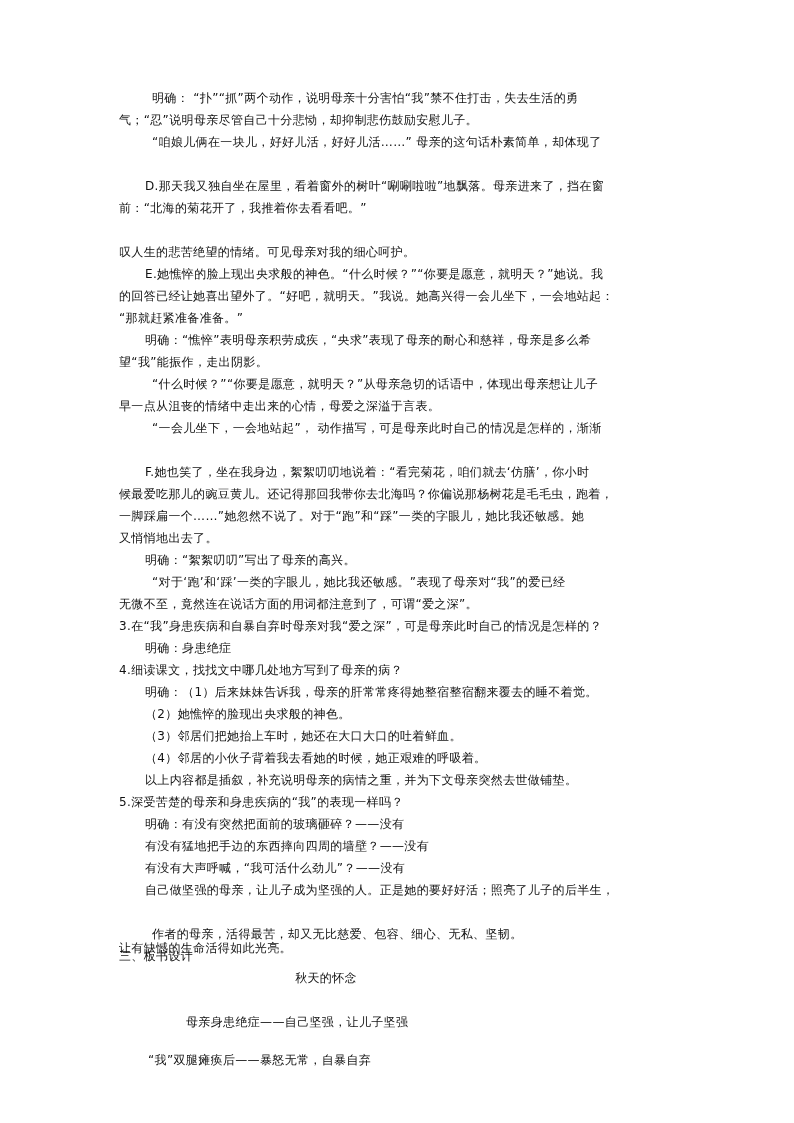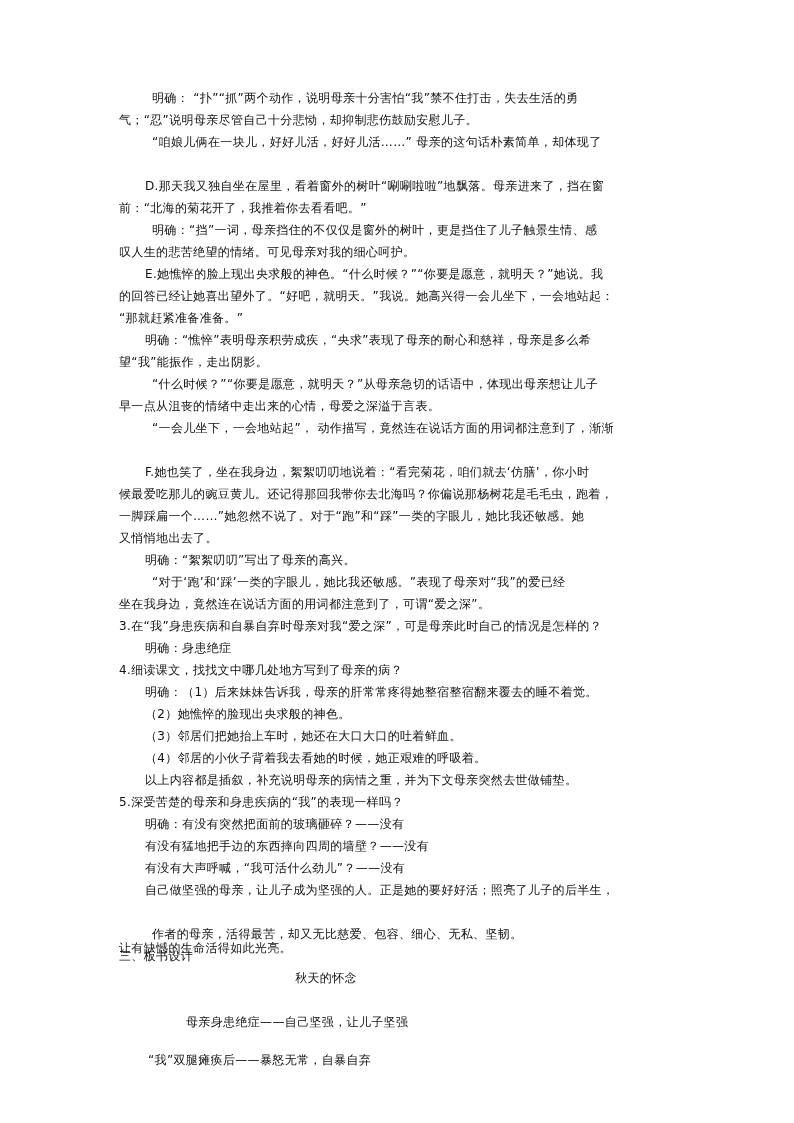--- a/index.html
+++ b/index.html
@@ -11,37 +11,36 @@
 </style>
 </head>
 <body>
 
 <div class="page" id="page">
     <div class="ln" style="left: 152px; top: 88px;">明确：  “扑”“抓”两个动作，说明母亲十分害怕“我”禁不住打击，失去生活的勇</div>
     <div class="ln" style="left: 119px; top: 110px;">气；“忍”说明母亲尽管自己十分悲恸，却抑制悲伤鼓励安慰儿子。</div>
     <div class="ln" style="left: 152px; top: 132px;">“咱娘儿俩在一块儿，好好儿活，好好儿活……”  母亲的这句话朴素简单，却体现了</div>
     <div class="ln" style="left: 145px; top: 176px;">D.那天我又独自坐在屋里，看着窗外的树叶“唰唰啦啦”地飘落。母亲进来了，挡在窗</div>
     <div class="ln" style="left: 119px; top: 198px;">前：“北海的菊花开了，我推着你去看看吧。”</div>
-    <div class="ln" style="left: 152px; top: 220px;">明确：“挡”一词，母亲挡住的不仅仅是窗外的树叶，更是挡住了儿子触景生情、感</div>
     <div class="ln" style="left: 119px; top: 242px;">叹人生的悲苦绝望的情绪。可见母亲对我的细心呵护。</div>
     <div class="ln" style="left: 145px; top: 264px;">E.她憔悴的脸上现出央求般的神色。“什么时候？”“你要是愿意，就明天？”她说。我</div>
     <div class="ln" style="left: 119px; top: 286px;">的回答已经让她喜出望外了。“好吧，就明天。”我说。她高兴得一会儿坐下，一会地站起：</div>
     <div class="ln" style="left: 119px; top: 308px;">“那就赶紧准备准备。”</div>
     <div class="ln" style="left: 145px; top: 330px;">明确：“憔悴”表明母亲积劳成疾，“央求”表现了母亲的耐心和慈祥，母亲是多么希</div>
     <div class="ln" style="left: 119px; top: 352px;">望“我”能振作，走出阴影。</div>
     <div class="ln" style="left: 152px; top: 374px;">“什么时候？”“你要是愿意，就明天？”从母亲急切的话语中，体现出母亲想让儿子</div>
     <div class="ln" style="left: 119px; top: 396px;">早一点从沮丧的情绪中走出来的心情，母爱之深溢于言表。</div>
-    <div class="ln" style="left: 152px; top: 418px;">“一会儿坐下，一会地站起”， 动作描写，竟然连在说话方面的用词都注意到了，渐渐</div>
+    <div class="ln" style="left: 152px; top: 418px;">“一会儿坐下，一会地站起”， 动作描写，可是母亲此时自己的情况是怎样的，渐渐</div>
     <div class="ln" style="left: 145px; top: 462px;">F.她也笑了，坐在我身边，絮絮叨叨地说着：“看完菊花，咱们就去‘仿膳’，你小时</div>
     <div class="ln" style="left: 119px; top: 484px;">候最爱吃那儿的豌豆黄儿。还记得那回我带你去北海吗？你偏说那杨树花是毛毛虫，跑着，</div>
     <div class="ln" style="left: 119px; top: 506px;">一脚踩扁一个……”她忽然不说了。对于“跑”和“踩”一类的字眼儿，她比我还敏感。她</div>
     <div class="ln" style="left: 119px; top: 528px;">又悄悄地出去了。</div>
     <div class="ln" style="left: 145px; top: 550px;">明确：“絮絮叨叨”写出了母亲的高兴。</div>
     <div class="ln" style="left: 152px; top: 572px;">“对于‘跑’和‘踩’一类的字眼儿，她比我还敏感。”表现了母亲对“我”的爱已经</div>
-    <div class="ln" style="left: 119px; top: 594px;">坐在我身边，竟然连在说话方面的用词都注意到了，可谓“爱之深”。</div>
+    <div class="ln" style="left: 119px; top: 594px;">无微不至，竟然连在说话方面的用词都注意到了，可谓“爱之深”。</div>
     <div class="ln" style="left: 119px; top: 616px;">3.在“我”身患疾病和自暴自弃时母亲对我“爱之深”，可是母亲此时自己的情况是怎样的？</div>
     <div class="ln" style="left: 145px; top: 638px;">明确：身患绝症</div>
     <div class="ln" style="left: 119px; top: 660px;">4.细读课文，找找文中哪几处地方写到了母亲的病？</div>
     <div class="ln" style="left: 145px; top: 682px;">明确：（1）后来妹妹告诉我，母亲的肝常常疼得她整宿整宿翻来覆去的睡不着觉。</div>
     <div class="ln" style="left: 145px; top: 704px;">（2）她憔悴的脸现出央求般的神色。</div>
     <div class="ln" style="left: 145px; top: 726px;">（3）邻居们把她抬上车时，她还在大口大口的吐着鲜血。</div>
     <div class="ln" style="left: 145px; top: 748px;">（4）邻居的小伙子背着我去看她的时候，她正艰难的呼吸着。</div>
     <div class="ln" style="left: 145px; top: 770px;">以上内容都是插叙，补充说明母亲的病情之重，并为下文母亲突然去世做铺垫。</div>
     <div class="ln" style="left: 119px; top: 792px;">5.深受苦楚的母亲和身患疾病的“我”的表现一样吗？</div>
     <div class="ln" style="left: 145px; top: 814px;">明确：有没有突然把面前的玻璃砸碎？——没有</div>

